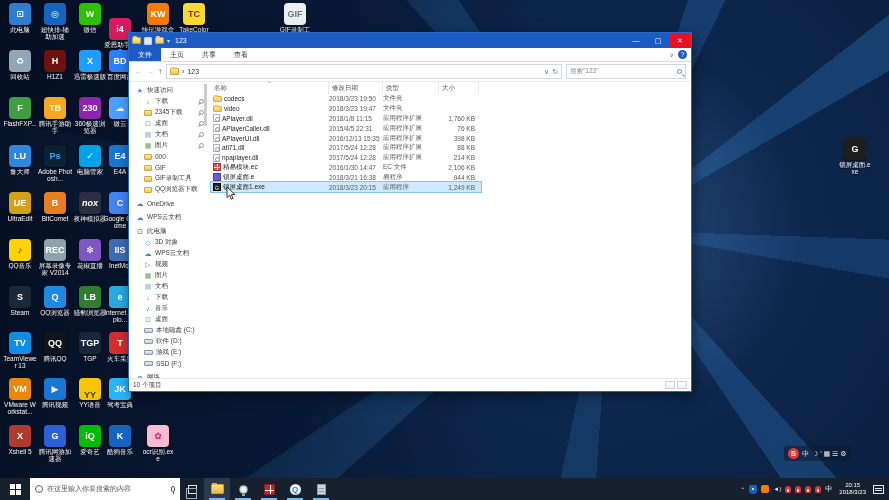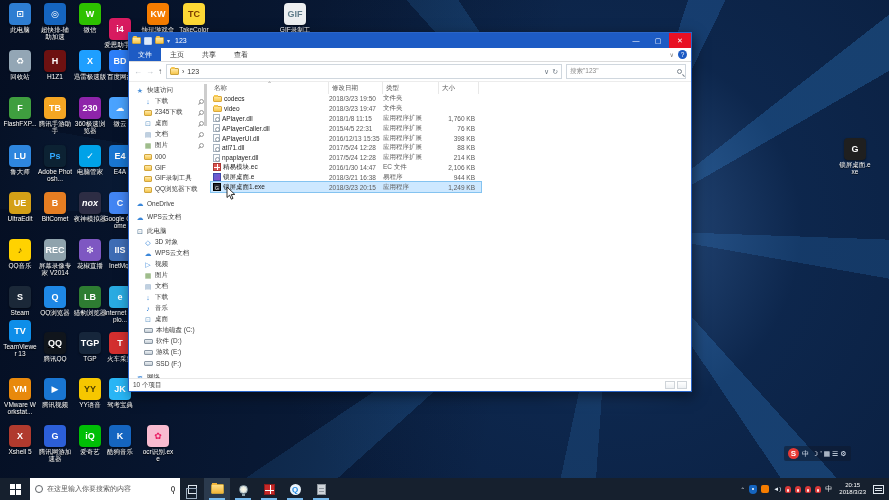--- a/index.html
+++ b/index.html
@@ -160,21 +160,21 @@
           <span class="dicon-glyph" style="color: rgb(91, 67, 0);">♪</span>
         </div>
         <div class="dicon-label">QQ音乐</div>
       </div>
       <div class="dicon" style="left: 3px; top: 286px;">
         <div class="dicon-img" style="background: rgb(27, 40, 56);">
           <span class="dicon-glyph">S</span>
         </div>
         <div class="dicon-label">Steam</div>
       </div>
-      <div class="dicon" style="left: 3px; top: 320px;">
+      <div class="dicon" style="left: 3px; top: 332px;">
         <div class="dicon-img" style="background: rgb(14, 142, 233);">
           <span class="dicon-glyph">TV</span>
         </div>
         <div class="dicon-label">TeamViewer 13</div>
       </div>
       <div class="dicon" style="left: 3px; top: 378px;">
         <div class="dicon-img" style="background: rgb(232, 137, 12);">
           <span class="dicon-glyph">VM</span>
         </div>
         <div class="dicon-label">VMware Workstat...</div>
@@ -287,21 +287,21 @@
         </div>
         <div class="dicon-label">猎豹浏览器</div>
       </div>
       <div class="dicon" style="left: 73px; top: 332px;">
         <div class="dicon-img" style="background: rgb(22, 38, 59);">
           <span class="dicon-glyph">TGP</span>
         </div>
         <div class="dicon-label">TGP</div>
       </div>
       <div class="dicon" style="left: 73px; top: 378px;">
-        <div class="dicon-img" style="background: rgb(246, 199, 0);">
+        <div class="dicon-img" style="background: rgb(246, 199, 0); align-items: flex-end;">
           <span class="dicon-glyph" style="color: rgb(74, 61, 0);">YY</span>
         </div>
         <div class="dicon-label">YY语音</div>
       </div>
       <div class="dicon" style="left: 73px; top: 425px;">
         <div class="dicon-img" style="background: rgb(0, 190, 6);">
           <span class="dicon-glyph">iQ</span>
         </div>
         <div class="dicon-label">爱奇艺</div>
       </div>

